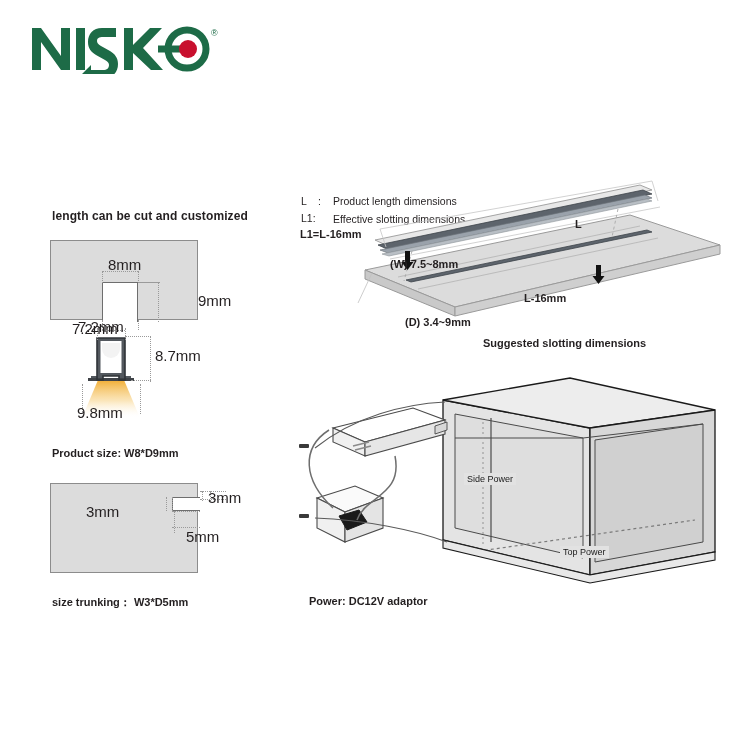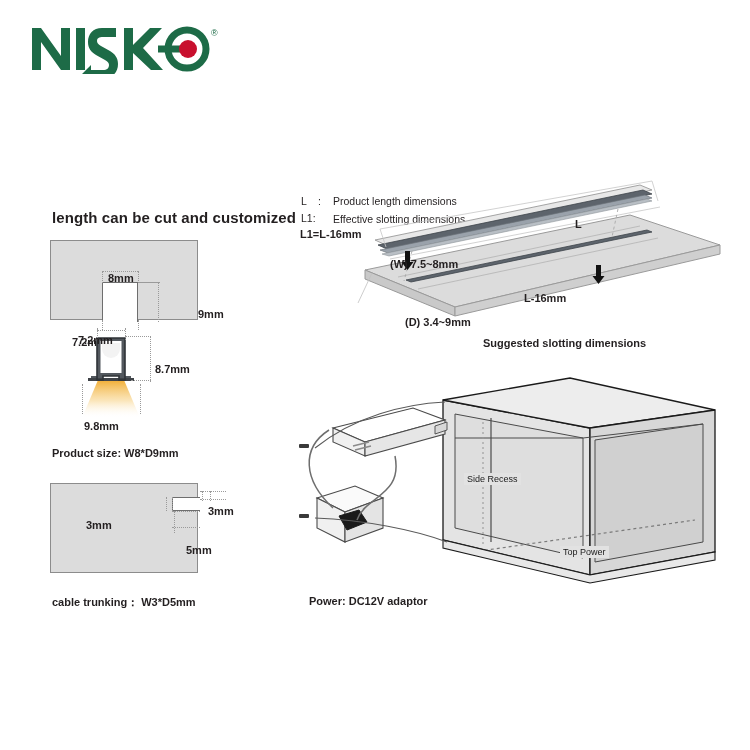--- a/index.html
+++ b/index.html
@@ -13,22 +13,22 @@
     -webkit-font-smoothing:antialiased;
   }
   .page{position:absolute;inset:0;}
 
   
   .logo{position:absolute;left:30px;top:24px;width:210px;height:50px;}
   .logo svg{display:block;}
 
   
   .t{position:absolute;white-space:nowrap;color:#231f20;}
-  .t-head{font-size:15px;font-weight:700;letter-spacing:.1px;}
-  .t-dim{font-size:11px;font-weight:700;margin-top:16px;}
+  .t-head{font-size:12px;font-weight:700;letter-spacing:.1px;}
+  .t-dim{font-size:15px;font-weight:400;}
   .t-cap{font-size:11px;font-weight:700;}
   .t-leg{font-size:10.5px;}
   .t-leg-b{font-size:11px;font-weight:700;}
   .t-iso{font-size:11px;font-weight:700;}
   .t-mount{font-size:9px;background:#e2e2e2;padding:1px 3px;color:#1a1a1a;}
 
   
   .recess-wrap{position:absolute;left:50px;top:240px;width:150px;height:82px;}
   .recess-body{
     position:absolute;left:0;top:0;width:148px;height:80px;
@@ -146,21 +146,21 @@
     <div class="dl dl-v" style="position:absolute;left:47px;top:-4px;height:12px;"></div>
     <div class="dl dl-h" style="position:absolute;left:19px;top:-2px;width:28px;"></div>
     <div class="dl dl-v" style="position:absolute;left:72px;top:4px;height:46px;"></div>
     <div class="dl dl-h" style="position:absolute;left:47px;top:4px;width:26px;"></div>
     <div class="dl dl-h" style="position:absolute;left:53px;top:48px;width:20px;"></div>
     <div class="dl dl-v" style="position:absolute;left:4px;top:52px;height:30px;"></div>
     <div class="dl dl-v" style="position:absolute;left:62px;top:52px;height:30px;"></div>
   </div>
   <div class="t t-dim" style="left:78px;top:318px;">7.2mm</div>
   <div class="t t-dim" style="left:155px;top:347px;">8.7mm</div>
-  <div class="t t-dim" style="left:84px;top:404px;">9.8mm</div>
+  <div class="t t-dim" style="left:77px;top:404px;">9.8mm</div>
 
   <div class="t t-cap" style="left:52px;top:447px;">Product size: W8*D9mm</div>
 
   <div class="trunk-wrap">
     <div class="trunk-body"></div>
     <div class="trunk-notch"></div>
 
     <div class="dl dl-h" style="left:150px;top:8px;width:26px;"></div>
     <div class="dl dl-v" style="left:152px;top:8px;height:10px;"></div>
     <div class="dl dl-v" style="left:160px;top:8px;height:10px;"></div>
@@ -170,21 +170,21 @@
     <div class="dl dl-v" style="left:122px;top:14px;height:14px;"></div>
 
     <div class="dl dl-h" style="left:122px;top:28px;width:28px;"></div>
     <div class="dl dl-v" style="left:124px;top:28px;height:22px;"></div>
     <div class="dl dl-h" style="left:122px;top:44px;width:28px;"></div>
   </div>
   <div class="t t-dim" style="left:208px;top:489px;">3mm</div>
   <div class="t t-dim" style="left:86px;top:503px;">3mm</div>
   <div class="t t-dim" style="left:186px;top:528px;text-align:center;">5mm</div>
 
-  <div class="t t-cap" style="left:52px;top:595px;">cable trunking： W3*D5mm</div>
+  <div class="t t-cap" style="left:52px;top:595px;">size trunking： W3*D5mm</div>
 
   <div class="t t-leg" style="left:301px;top:195px;">L</div>
   <div class="t t-leg" style="left:318px;top:195px;">:</div>
   <div class="t t-leg" style="left:333px;top:195px;">Product length dimensions</div>
   <div class="t t-leg" style="left:301px;top:212px;">L1:</div>
   <div class="t t-leg" style="left:333px;top:213px;">Effective slotting dimensions</div>
   <div class="t t-leg-b" style="left:300px;top:228px;">L1=L-16mm</div>
 
   <div class="iso">
     <svg width="440" height="175" viewBox="0 0 440 175">
@@ -279,18 +279,18 @@
 
       <g fill="#3a3a3a">
         <rect x="4" y="74" width="10" height="4" rx="1"></rect>
       </g>
       <g fill="#3a3a3a">
         <rect x="4" y="144" width="10" height="4" rx="1"></rect>
       </g>
     </svg>
   </div>
 
-  <div class="t t-mount" style="left:464px;top:473px;">Side Recess</div>
+  <div class="t t-mount" style="left:464px;top:473px;">Side Power</div>
   <div class="t t-mount" style="left:560px;top:546px;">Top Power</div>
 
   <div class="t t-cap" style="left:309px;top:595px;">Power: DC12V adaptor</div>
 
 </div>
 
 </body></html>

